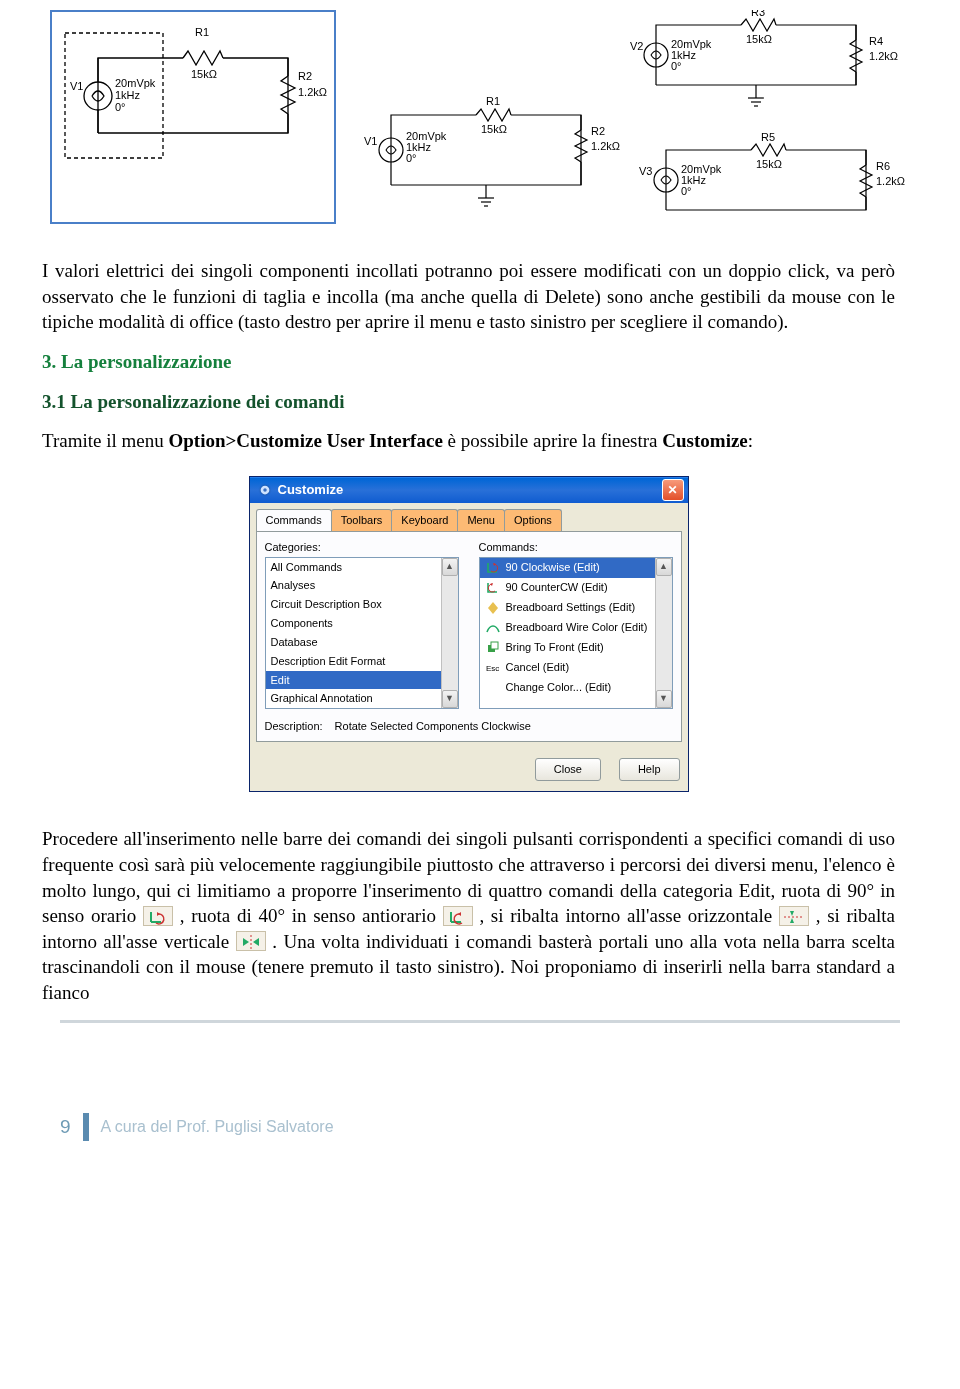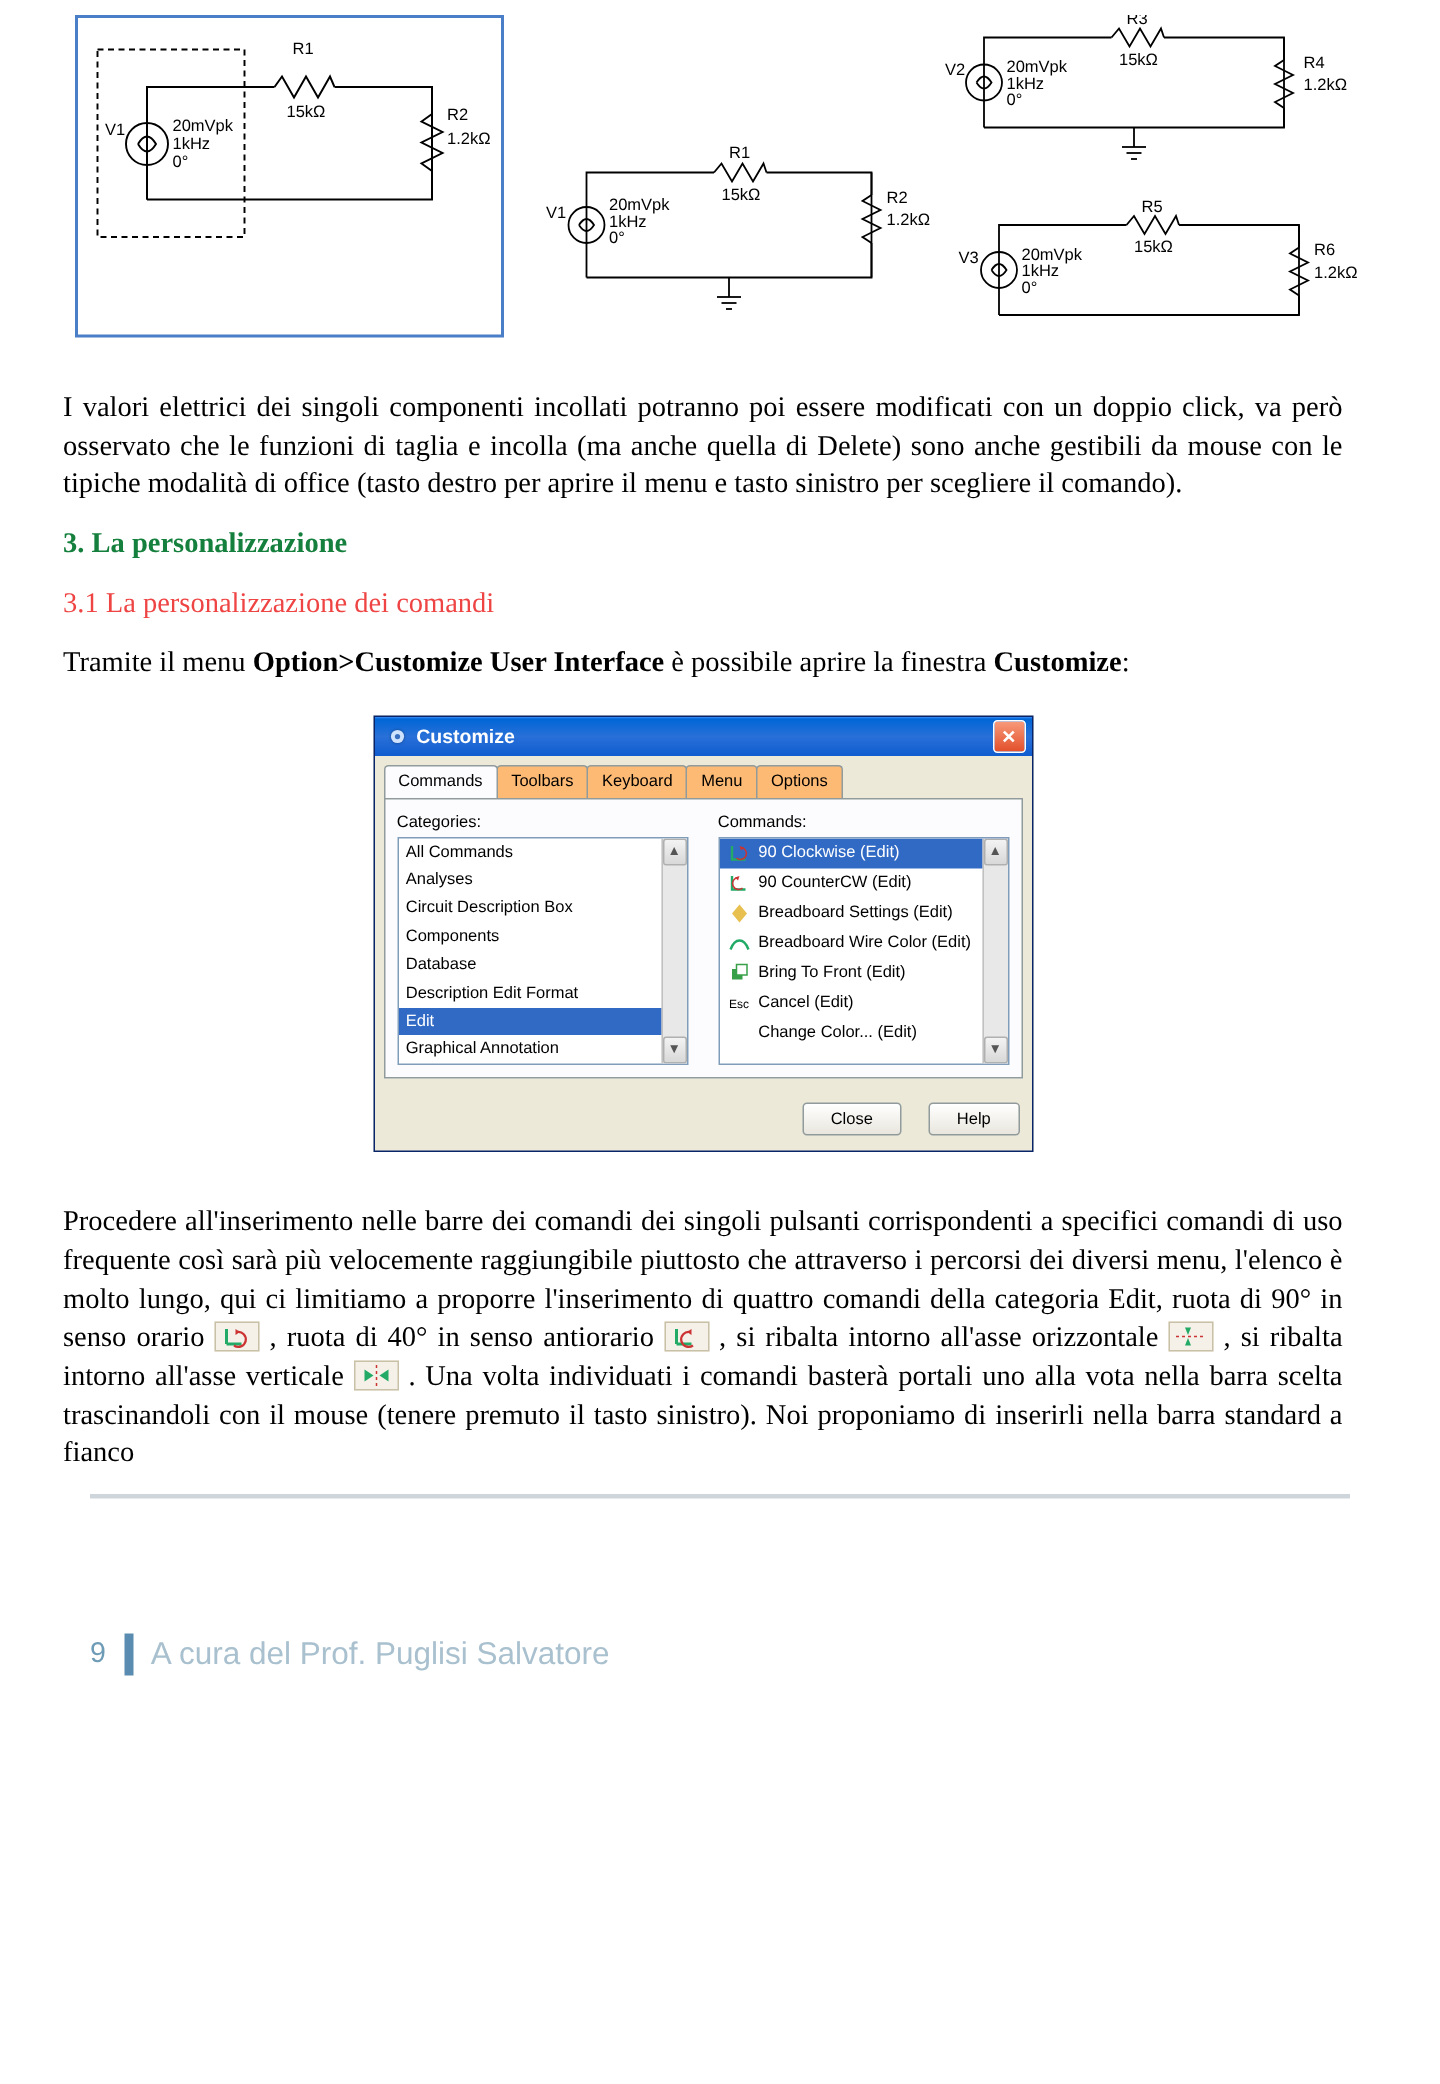--- a/index.html
+++ b/index.html
@@ -2,21 +2,21 @@
 <html><head>
 <meta charset="utf-8">
 <style>
   body{margin:0;background:#fff;font-family:"Times New Roman",serif;color:#000;width:960px}
   .diagrams{display:flex;gap:20px;padding:10px 50px 20px}
   .big-circuit{border:2px solid #4a7fc8;padding:6px;background:#fff}
   .circuit-svg text{font-family:Arial,sans-serif;font-size:11px}
   .content{padding:0 65px 0 42px;font-size:19px;line-height:1.35;text-align:justify}
   .content p{margin:14px 0}
   .h1{color:#15803d;font-weight:bold;margin-top:28px}
-  .h2{color:#ef4444;font-weight:normal}
+  .h2{color:#14532d;font-weight:bold}
   strong{font-weight:bold}
   .dialog-wrap{display:flex;justify-content:center;margin:22px 0 34px}
   .dialog{width:438px;font-family:Tahoma,Arial,sans-serif;font-size:11px;color:#000;border:1px solid #0a246a;background:#ece9d8}
   .titlebar{height:26px;background:linear-gradient(#3b8bf6,#0066d6 5%,#2970d8 50%,#0f5cd0);color:#fff;display:flex;align-items:center;padding:0 4px 0 8px;font-weight:bold;font-size:13px}
   .titlebar .gear{width:14px;height:14px;margin-right:6px;display:inline-flex;align-items:center;justify-content:center}
   .titlebar .gear svg{filter:drop-shadow(0 0 1px rgba(0,0,0,.4))}
   .close-btn{margin-left:auto;width:20px;height:20px;background:linear-gradient(#f79a7a,#e34f2a);border:1px solid #fff;border-radius:3px;display:flex;align-items:center;justify-content:center;color:#fff;font-weight:bold;font-size:12px}
   .tabs{display:flex;padding:6px 6px 0 6px;gap:0}
   .tab{padding:3px 9px;border:1px solid #919b9c;border-bottom:none;background:#fdba74;border-top-left-radius:3px;border-top-right-radius:3px;margin-right:-1px}
   .tab.active{background:#fcfcfe;position:relative;z-index:2}
@@ -34,21 +34,21 @@
   .cmd .ic{width:16px;height:16px;display:inline-flex;align-items:center;justify-content:center}
   .cmd.sel{background:#316ac5;color:#fff}
   .descrow{display:flex;gap:12px;margin-top:10px}
   .btnrow{display:flex;justify-content:flex-end;gap:18px;padding:10px 8px 10px}
   .wbtn{padding:3px 18px;border:1px solid #919b9c;background:linear-gradient(#fff,#e8e6dd);border-radius:3px}
   .inline-ic{display:inline-block;width:28px;height:18px;vertical-align:middle;background:#f5f1e8;border:1px solid #c9c0a8;position:relative;top:-2px}
   .inline-ic svg{width:100%;height:100%}
   .footer{margin-top:90px;padding:0 0 12px 60px;display:flex;align-items:center;gap:12px;color:#6e9bb5;font-family:Arial,sans-serif}
   .footer .bar{width:6px;height:28px;background:#5a8bb0}
   .footer .pg{color:#6e9bb5;font-size:19px;font-weight:normal}
-  .footer .cr{color:#a9c0cf;font-size:21px}
+  .footer .cr{color:#a9c0cf;font-size:16px}
   .hr{height:3px;background:#cfd6db;margin:0 60px 6px 60px}
 </style>
 </head>
 <body>
 
 <div class="diagrams">
   <div class="big-circuit">
     <svg class="circuit-svg" width="270" height="155" viewBox="0 0 270 155">
       <g stroke="#000" stroke-width="1.3" fill="none">
         <polyline points="40,115 40,40 125,40"></polyline>
@@ -253,20 +253,24 @@
                   <span class="ic"></span>
                   <span>Change Color... (Edit)</span>
                 </div>
                 <div class="scroll">
                 <div class="sbtn">▲</div>
                 <div class="sbtn dn">▼</div>
               </div>
             </div>
           </div>
         </div>
+        <div class="descrow">
+          <div>Description:</div>
+          <div>Rotate Selected Components Clockwise</div>
+        </div>
       </div>
       <div class="btnrow">
         <div class="wbtn">Close</div>
         <div class="wbtn">Help</div>
       </div>
     </div>
   </div>
 
   <p>
     <span>Procedere all'inserimento nelle barre dei comandi dei singoli pulsanti corrispondenti a specifici comandi di uso frequente  così sarà più velocemente raggiungibile piuttosto che attraverso i percorsi dei diversi menu, l'elenco è molto lungo, qui ci limitiamo a proporre l'inserimento di quattro comandi della categoria Edit, ruota di 90° in senso orario   </span>

